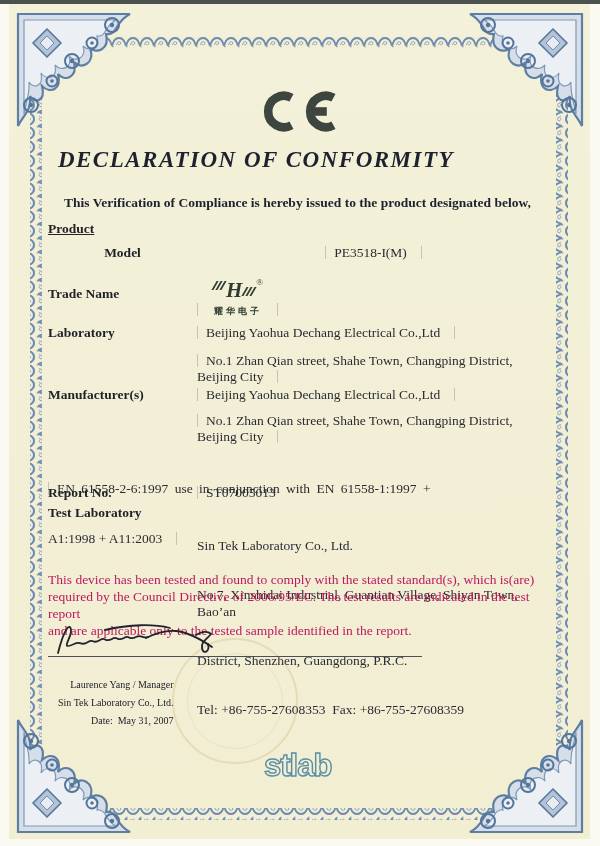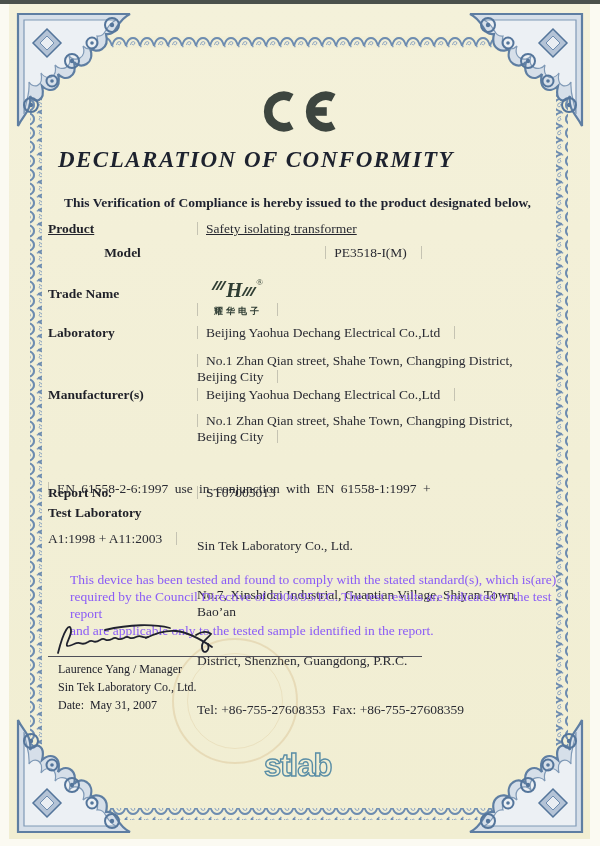--- a/index.html
+++ b/index.html
@@ -38,33 +38,33 @@
   .brand{display:inline-block;margin-left:8px;}
   .brand-mark{display:flex;align-items:flex-start;height:22px;}
   .slashes{display:inline-flex;gap:1.5px;}
   .slashes i{display:inline-block;width:2.3px;height:9px;background:#2f3d33;transform:skewX(-30deg);}
   .s-left{margin-top:1px;margin-right:2px;}
   .s-right{margin-top:7px;margin-left:2px;}
   .brand-h{font-weight:bold;font-style:italic;font-size:21px;line-height:20px;color:#2f3d33;font-family:"Liberation Serif",serif;}
   .brand-reg{font-size:9px;color:#2f3d33;margin-left:2px;margin-top:-3px;}
   .brand-cn{font-size:9px;font-weight:bold;letter-spacing:3px;color:#2f3d33;text-align:center;margin-top:1px;font-family:Liberation Mono, monospace;}
   
-  .para{left:48px;top:571px;width:500px;font-size:13.5px;line-height:17px;color:#8b5cf6;margin-left:22px;}
+  .para{left:48px;top:571px;width:500px;font-size:13.5px;line-height:17px;color:#be185d;}
   
   .stamp{
     left:172px;top:638px;width:122px;height:122px;border-radius:50%;
     border:2px solid rgba(203,170,110,0.28);
   }
   .stamp::after{
     content:'';position:absolute;left:13px;top:13px;right:13px;bottom:13px;
     border-radius:50%;border:1.5px solid rgba(203,170,110,0.20);
   }
   .sig-svg{left:50px;top:616px;}
   .sig-line{left:48px;top:656px;width:374px;height:1px;background:#4e4e58;}
-  .sig-text{left:58px;top:660px;font-size:12px;line-height:18px;color:#20212b;}
+  .sig-text{left:58px;top:676px;font-size:10px;line-height:18px;color:#20212b;text-align:right;}
   .sig-text div{white-space:pre-wrap;}
   .stlab{left:260px;top:746px;}
 </style>
 </head>
 <body>
 
 <div class="scan-strip"></div>
 <div class="paper"></div>
 
 <svg class="border-overlay" width="600" height="846" viewBox="0 0 600 846" xmlns="http://www.w3.org/2000/svg">
@@ -130,21 +130,20 @@
     <path d="M78,7.5 A16.5,16.5 0 1 0 78,36.5"></path>
     <line x1="54" y1="22" x2="71" y2="22"></line>
   </g>
 </svg>
 
 <div class="abs doc-title">DECLARATION OF CONFORMITY</div>
 <div class="abs statement">This Verification of Compliance is hereby issued to the product designated below,</div>
 
 <div class="abs row" style="top:221px;text-decoration:underline;">
   <span class="lbl">Product</span>
-  <span class="val tick">Safety isolating transformer</span>
 </div>
 
 <div class="abs row" style="top:245px;text-align:center;">
   <span class="lbl">Model</span>
   <span class="val tick tick-end">PE3518-I(M)</span>
 </div>
 
 <div class="abs row" style="top:286px;">
   <span class="lbl">Trade Name</span>
   <span class="val tick tick-end" style="margin-top:-6px;"><span class="brand"><span class="brand-mark"><span class="slashes s-left"><i></i><i></i><i></i></span><span class="brand-h">H</span><span class="slashes s-right"><i></i><i></i><i></i></span><span class="brand-reg">®</span></span><span class="brand-cn">耀华电子</span></span></span>

